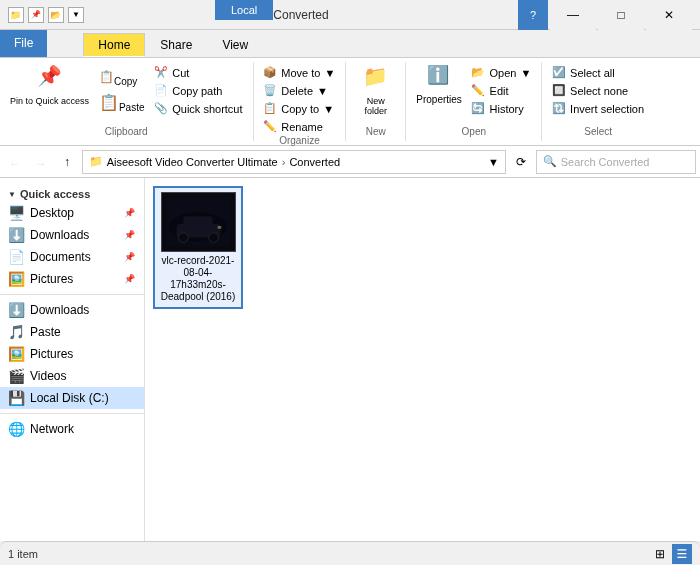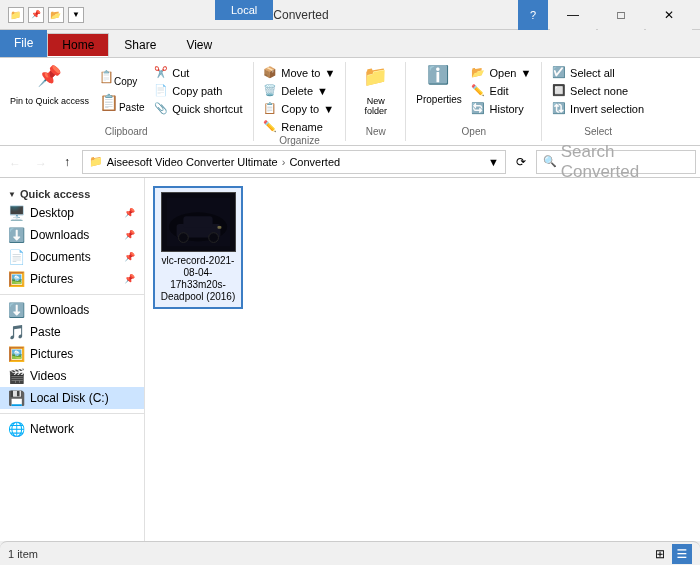--- a/index.html
+++ b/index.html
@@ -45,24 +45,25 @@
     .ribbon-tab {
       padding: 0 14px;
       font-size: 12px;
       cursor: pointer;
       height: 24px;
       display: flex;
       align-items: center;
       border: 1px solid transparent;
     }
     .ribbon-tab.active {
-      background: #b91c1c;
+      background: #fde047;
       border: 1px solid #ccc;
       border-bottom: 1px solid #fff;
       color: #000;
+      margin-left: 36px;
     }
     .ribbon-tab.file-tab {
       background: #3c7dc4;
       color: white;
       border: none;
       height: 28px;
     }
     .ribbon-tab.picture-tools {
       color: #3c7dc4;
     }
@@ -422,21 +423,21 @@
   <div class="address-path">
     <span>📁</span>
     <span>Aiseesoft Video Converter Ultimate</span>
     <span class="path-sep">›</span>
     <span>Converted</span>
     <span style="margin-left:auto;">▼</span>
   </div>
   <button class="nav-btn">⟳</button>
   <div class="search-box">
     <span>🔍</span>
-    <span style="color:#aaa;font-size:17px;">Search Converted</span>
+    <span style="color:#aaa;font-size:11px;">Search Converted</span>
   </div>
 </div>
 
 <div class="main">
 
   <div class="sidebar">
 
     <div class="sidebar-section">
       <div class="sidebar-section-label">
         <span class="expand-arrow">▼</span>

